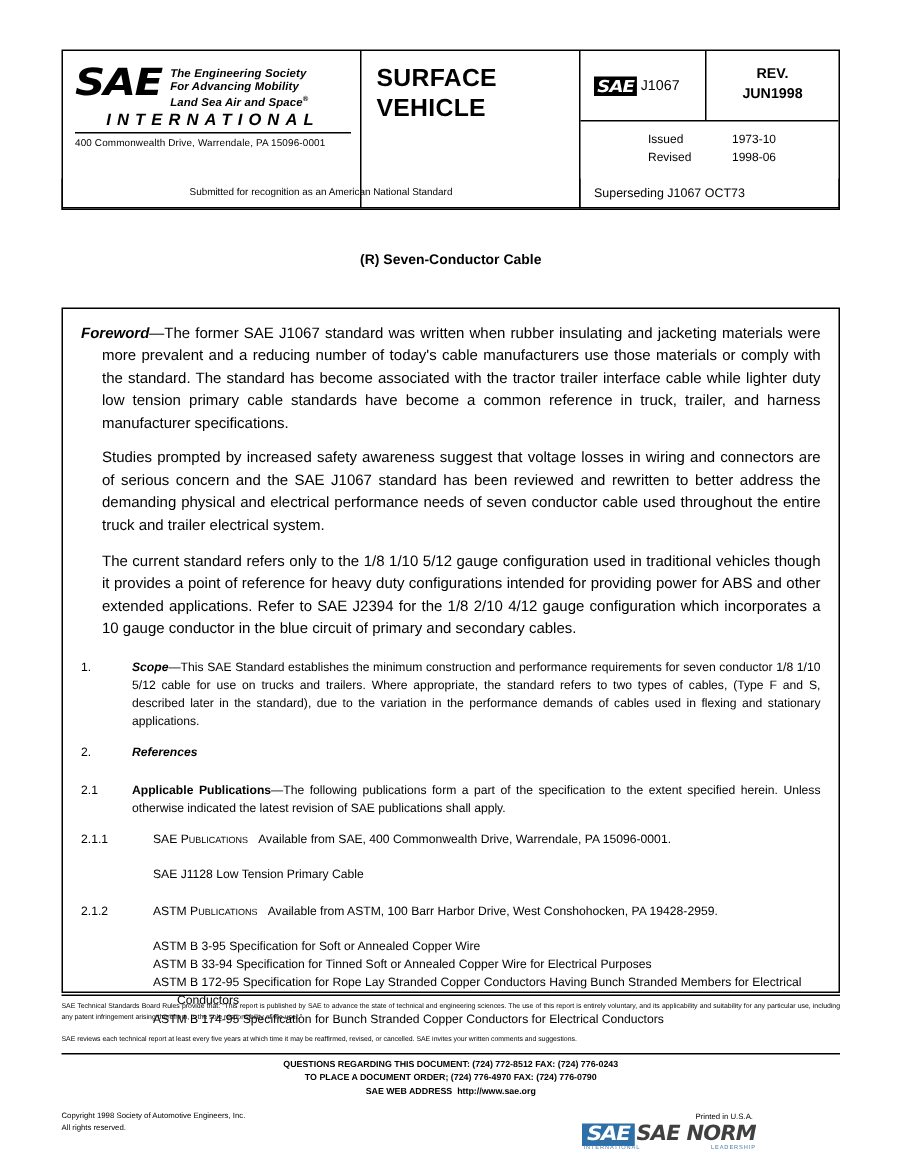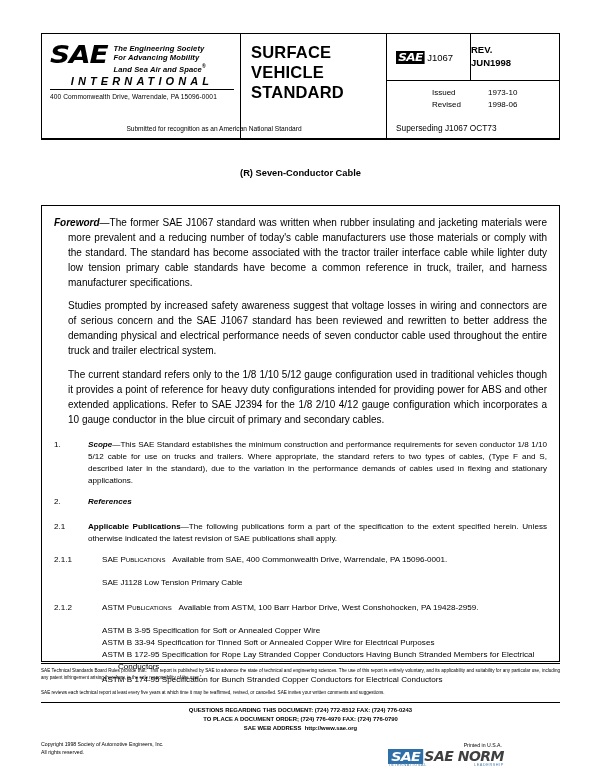--- a/index.html
+++ b/index.html
@@ -96,21 +96,21 @@
     line-height: 1.22;
     letter-spacing: 0.2px;
   }
 
   .rev-cell {
     height: 46px;
     box-sizing: border-box;
     border-bottom: 1.5px solid #000;
     display: flex;
     flex-direction: column;
-    align-items: flex-start;
+    align-items: center;
     justify-content: center;
     font-size: 9.5px;
     font-weight: bold;
     line-height: 1.35;
   }
   .idnum-cell {
     box-sizing: border-box;
     border-right: 1.5px solid #000;
     display: flex;
     align-items: center;
@@ -312,21 +312,20 @@
         </div>
       </div>
       <div class="sae-international">INTERNATIONAL</div>
       <div class="sae-address">400 Commonwealth Drive, Warrendale, PA 15096-0001</div>
     </div>
 
     <div class="hdr-mid">
       <div class="doc-type">
         <div>SURFACE</div>
         <div>VEHICLE</div>
-        <div>STANDARD</div>
       </div>
     </div>
 
     <div class="hdr-right">
       <div class="hdr-idrow" style="border-right:0;">
         <div class="idnum-cell" style="width:84px;">
           <span class="mini-sae">SAE</span>
           <span class="id-text">J1067</span>
         </div>
         <div class="rev-cell" style="flex:1;border-bottom:0;">

